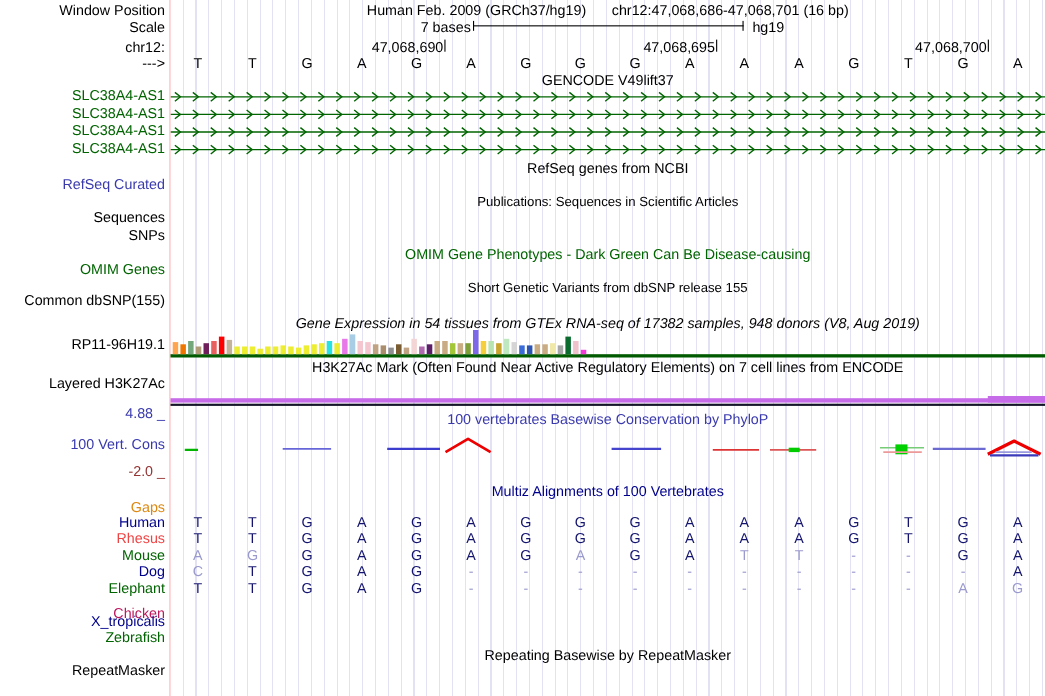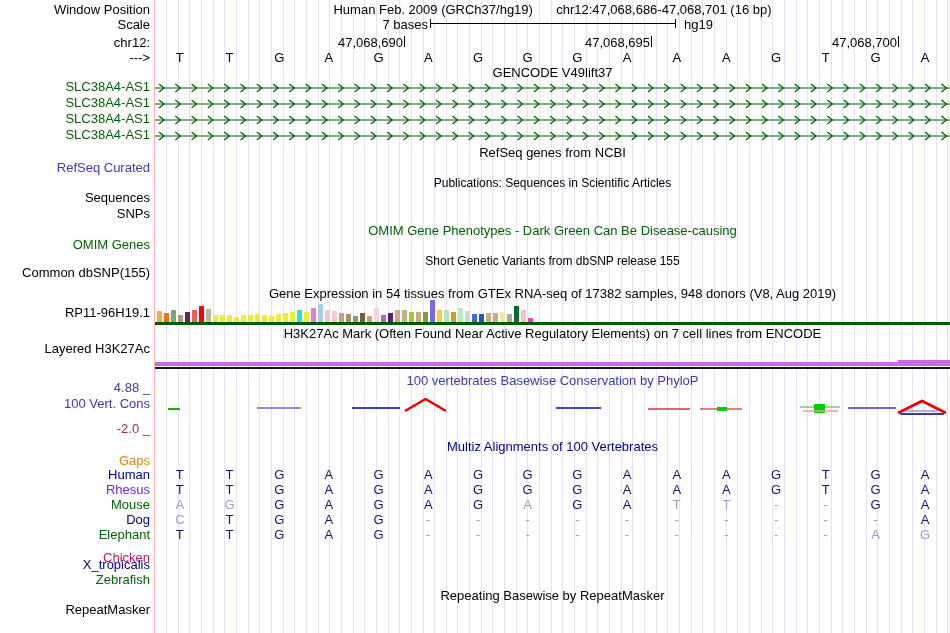--- a/index.html
+++ b/index.html
@@ -52,31 +52,31 @@
   <div class="ctitle sm" style="top:176px;">Publications: Sequences in Scientific Articles</div>
   <div class="llabel" style="top:190px;">Sequences</div>
   <div class="llabel" style="top:206px;">SNPs</div>
 
   <div class="ctitle green" style="top:223px;">OMIM Gene Phenotypes - Dark Green Can Be Disease-causing</div>
   <div class="llabel green" style="top:237px;">OMIM Genes</div>
 
   <div class="ctitle sm" style="top:254px;">Short Genetic Variants from dbSNP release 155</div>
   <div class="llabel" style="top:265px;">Common dbSNP(155)</div>
 
-  <div class="ctitle" style="top:286px;">Gene Expression in 54 tissues from GTEx RNA-seq of 17382 samples, 948 donors (V8, Aug 2019)</div>
+  <div class="ctitle" style="top:286px;font-style:italic;">Gene Expression in 54 tissues from GTEx RNA-seq of 17382 samples, 948 donors (V8, Aug 2019)</div>
   <div class="llabel" style="top:305px;">RP11-96H19.1</div>
   <div class="abs" style="left:155px;top:322px;width:795px;height:3px;background:#005a00;"></div>
 
   <div class="ctitle" style="top:326px;">H3K27Ac Mark (Often Found Near Active Regulatory Elements) on 7 cell lines from ENCODE</div>
   <div class="llabel" style="top:341px;">Layered H3K27Ac</div>
   <div class="abs" style="left:155px;top:362px;width:795px;height:4px;background:#c76ce9;"></div>
   <div class="abs" style="left:898px;top:360px;width:52px;height:6px;background:#c76ce9;"></div>
   <div class="abs" style="left:155px;top:367px;width:795px;height:2px;background:#15152a;"></div>
 
-  <div class="llabel blue" style="top:368px;margin-top:12px;">4.88 _</div>
+  <div class="llabel blue" style="top:368px;">4.88 _</div>
   <div class="ctitle blue" style="top:373px;">100 vertebrates Basewise Conservation by PhyloP</div>
   <div class="llabel blue" style="top:396px;">100 Vert. Cons</div>
   <div class="llabel dred" style="top:421px;">-2.0 _</div>
 
   <div class="ctitle navy" style="top:439px;">Multiz Alignments of 100 Vertebrates</div>
   <div class="llabel orange" style="top:453px;">Gaps</div>
 
   <div class="ctitle" style="top:588px;">Repeating Basewise by RepeatMasker</div>
   <div class="llabel" style="top:602px;">RepeatMasker</div>
 <div style="position:absolute;top:35px;right:547px;white-space:nowrap;">47,068,690</div>
@@ -398,21 +398,21 @@
       <span style="width:49.6875px;text-align:center;flex:0 0 auto;color:#14146e;">G</span>
       <span style="width:49.6875px;text-align:center;flex:0 0 auto;color:#14146e;">G</span>
       <span style="width:49.6875px;text-align:center;flex:0 0 auto;color:#14146e;">A</span>
       <span style="width:49.6875px;text-align:center;flex:0 0 auto;color:#14146e;">A</span>
       <span style="width:49.6875px;text-align:center;flex:0 0 auto;color:#14146e;">A</span>
       <span style="width:49.6875px;text-align:center;flex:0 0 auto;color:#14146e;">G</span>
       <span style="width:49.6875px;text-align:center;flex:0 0 auto;color:#14146e;">T</span>
       <span style="width:49.6875px;text-align:center;flex:0 0 auto;color:#14146e;">G</span>
       <span style="width:49.6875px;text-align:center;flex:0 0 auto;color:#14146e;">A</span>
     </div>
-    <div style="position:absolute;top:482px;right:800px;color:#6d28d9;white-space:nowrap;">Rhesus</div>
+    <div style="position:absolute;top:482px;right:800px;color:#ef4444;white-space:nowrap;">Rhesus</div>
     <div style="position:absolute;left:155px;top:482px;width:795px;display:flex;height:15px;line-height:15px;">
       <span style="width:49.6875px;text-align:center;flex:0 0 auto;color:#14146e;">T</span>
       <span style="width:49.6875px;text-align:center;flex:0 0 auto;color:#14146e;">T</span>
       <span style="width:49.6875px;text-align:center;flex:0 0 auto;color:#14146e;">G</span>
       <span style="width:49.6875px;text-align:center;flex:0 0 auto;color:#14146e;">A</span>
       <span style="width:49.6875px;text-align:center;flex:0 0 auto;color:#14146e;">G</span>
       <span style="width:49.6875px;text-align:center;flex:0 0 auto;color:#14146e;">A</span>
       <span style="width:49.6875px;text-align:center;flex:0 0 auto;color:#14146e;">G</span>
       <span style="width:49.6875px;text-align:center;flex:0 0 auto;color:#14146e;">G</span>
       <span style="width:49.6875px;text-align:center;flex:0 0 auto;color:#14146e;">G</span>

